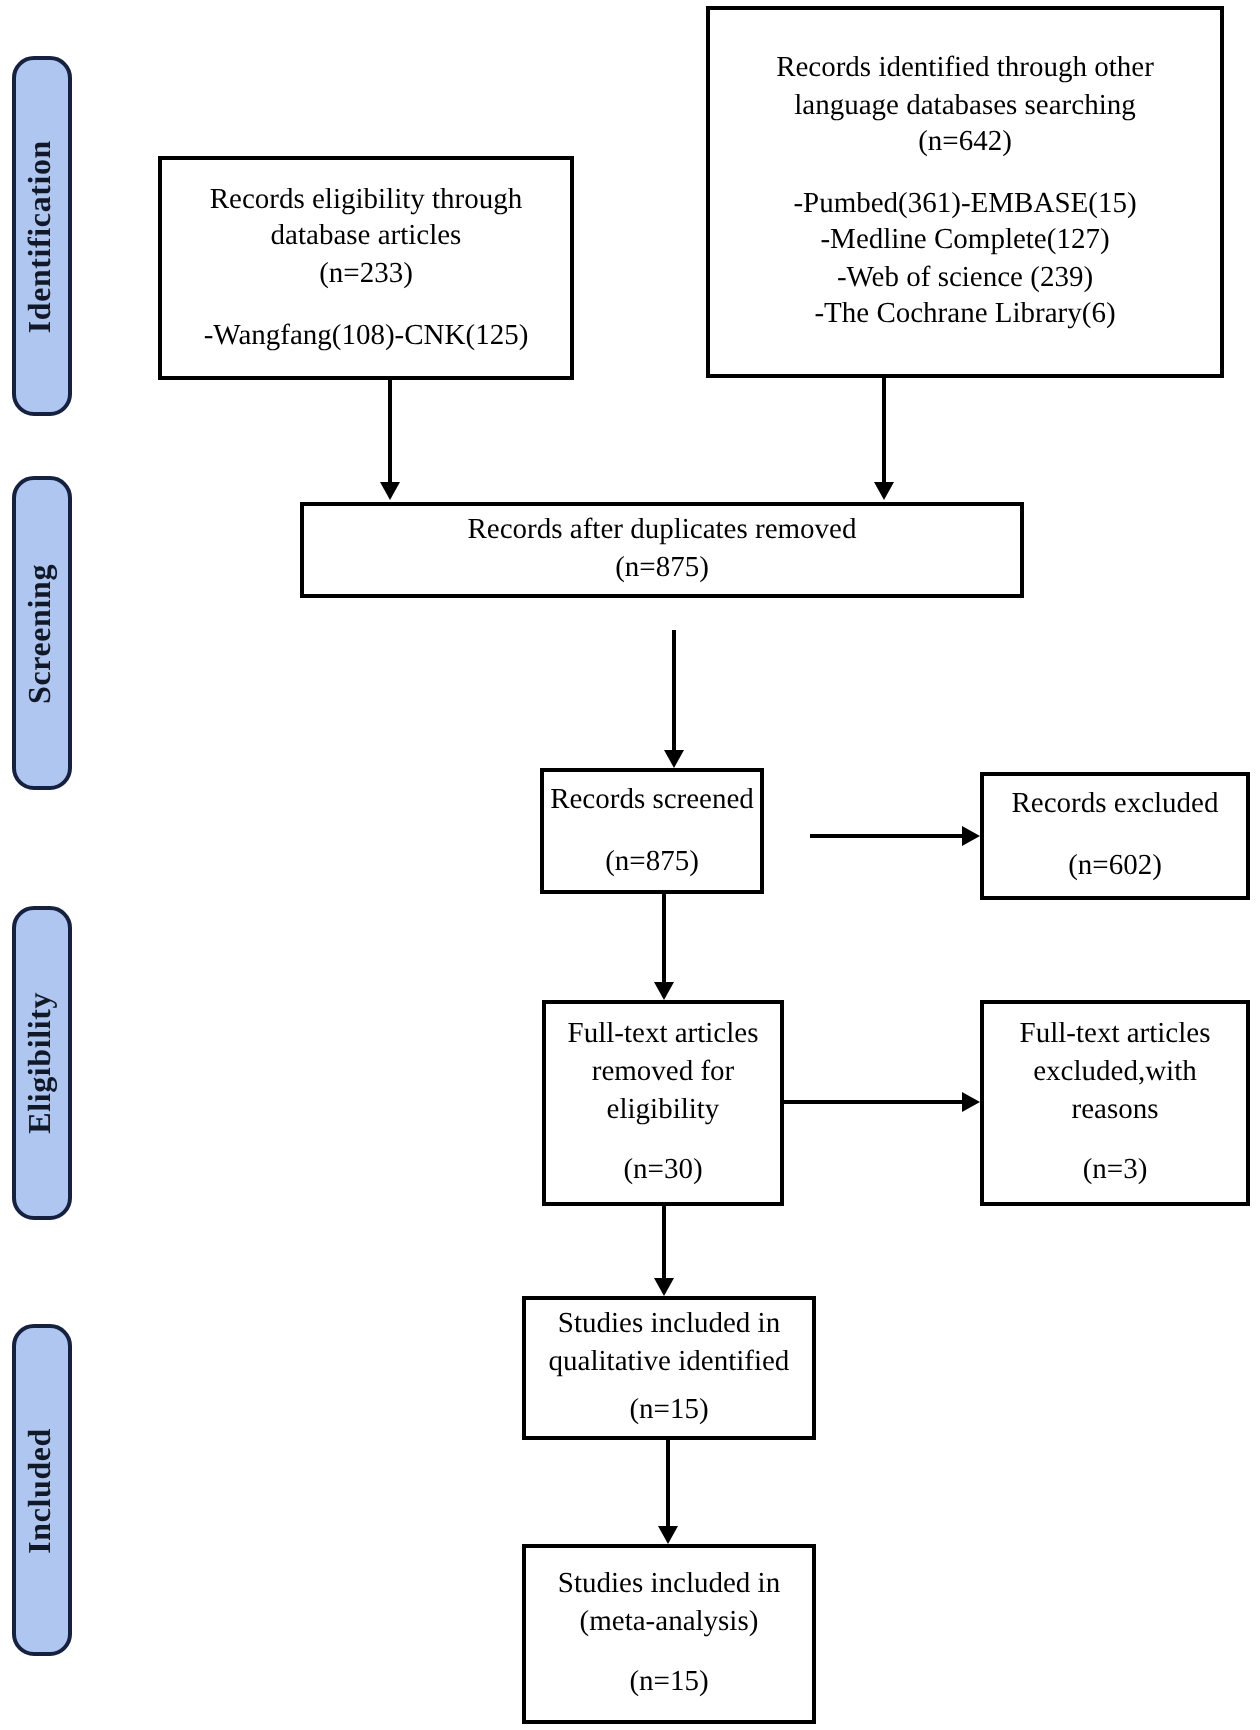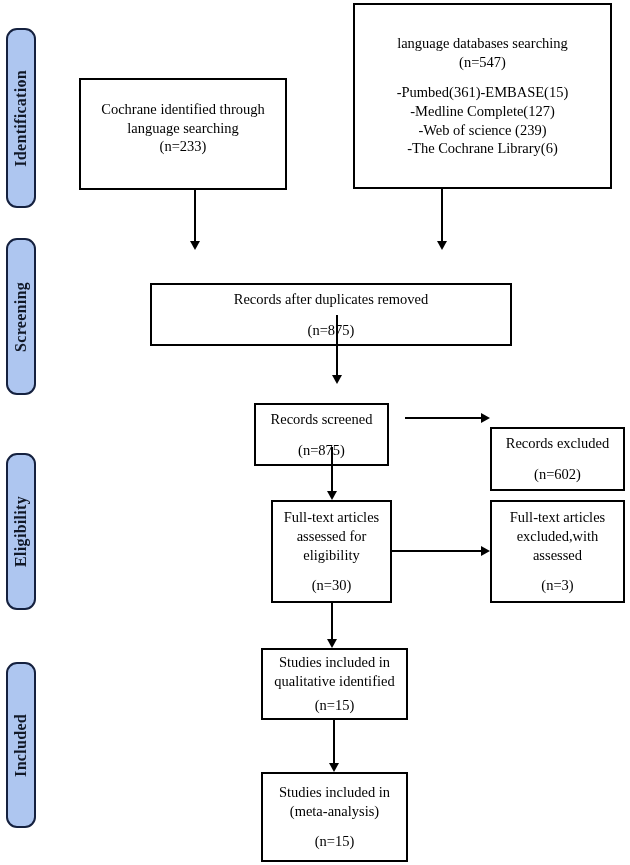--- a/index.html
+++ b/index.html
@@ -100,81 +100,83 @@
 
   <div class="stage" style="left:6px; top:453px; width:30px; height:157px;">
     <span class="stage-text">Eligibility</span>
   </div>
 
   <div class="stage" style="left:6px; top:662px; width:30px; height:166px;">
     <span class="stage-text">Included</span>
   </div>
 
   <div class="box" style="left:79px; top:78px; width:208px; height:112px;">
-    <span class="ln">Cochrane identified through</span>
-    <span class="ln">language searching</span>
+    <span class="ln">Records eligibility through</span>
+    <span class="ln">database articles</span>
     <span class="ln">(n=233)</span>
     <span class="gap"></span>
+    <span class="ln">-Wangfang(108)-CNK(125)</span>
   </div>
 
   <div class="box" style="left:353px; top:3px; width:259px; height:186px;">
+    <span class="ln">Records identified through other</span>
     <span class="ln">language databases searching</span>
-    <span class="ln">(n=547)</span>
+    <span class="ln">(n=642)</span>
     <span class="gap"></span>
     <span class="ln">-Pumbed(361)-EMBASE(15)</span>
     <span class="ln">-Medline Complete(127)</span>
     <span class="ln">-Web of science (239)</span>
     <span class="ln">-The Cochrane Library(6)</span>
   </div>
 
   <div class="vline" style="left:194px; top:190px; height:51px;"></div>
   <div class="arrow-down" style="left:190px; top:241px;"></div>
 
   <div class="vline" style="left:441px; top:189px; height:52px;"></div>
   <div class="arrow-down" style="left:437px; top:241px;"></div>
 
-  <div class="box" style="left:150px; top:251px; width:362px; height:63px;margin-top:32px;">
+  <div class="box" style="left:150px; top:251px; width:362px; height:48px;">
     <span class="ln">Records after duplicates removed</span>
     <span class="gap"></span>
     <span class="ln">(n=875)</span>
   </div>
 
   <div class="vline" style="left:336px; top:315px; height:60px;"></div>
   <div class="arrow-down" style="left:332px; top:375px;"></div>
 
-  <div class="box" style="left:254px; top:384px; width:135px; height:63px;margin-top:19px;">
+  <div class="box" style="left:270px; top:384px; width:112px; height:63px;">
     <span class="ln">Records screened</span>
     <span class="gap"></span>
     <span class="ln">(n=875)</span>
   </div>
 
-  <div class="box" style="left:490px; top:386px; width:135px; height:64px;margin-top:41px;">
+  <div class="box" style="left:490px; top:386px; width:135px; height:64px;">
     <span class="ln">Records excluded</span>
     <span class="gap"></span>
     <span class="ln">(n=602)</span>
   </div>
 
   <div class="hline" style="left:405px; top:417px; width:76px;"></div>
   <div class="arrow-right" style="left:481px; top:413px;"></div>
 
   <div class="vline" style="left:331px; top:447px; height:44px;"></div>
   <div class="arrow-down" style="left:327px; top:491px;"></div>
 
   <div class="box" style="left:271px; top:500px; width:121px; height:103px;">
     <span class="ln">Full-text articles</span>
-    <span class="ln">assessed for</span>
+    <span class="ln">removed for</span>
     <span class="ln">eligibility</span>
     <span class="gap"></span>
     <span class="ln">(n=30)</span>
   </div>
 
   <div class="box" style="left:490px; top:500px; width:135px; height:103px;">
     <span class="ln">Full-text articles</span>
     <span class="ln">excluded,with</span>
-    <span class="ln">assessed</span>
+    <span class="ln">reasons</span>
     <span class="gap"></span>
     <span class="ln">(n=3)</span>
   </div>
 
   <div class="hline" style="left:392px; top:550px; width:89px;"></div>
   <div class="arrow-right" style="left:481px; top:546px;"></div>
 
   <div class="vline" style="left:331px; top:603px; height:36px;"></div>
   <div class="arrow-down" style="left:327px; top:639px;"></div>
 

